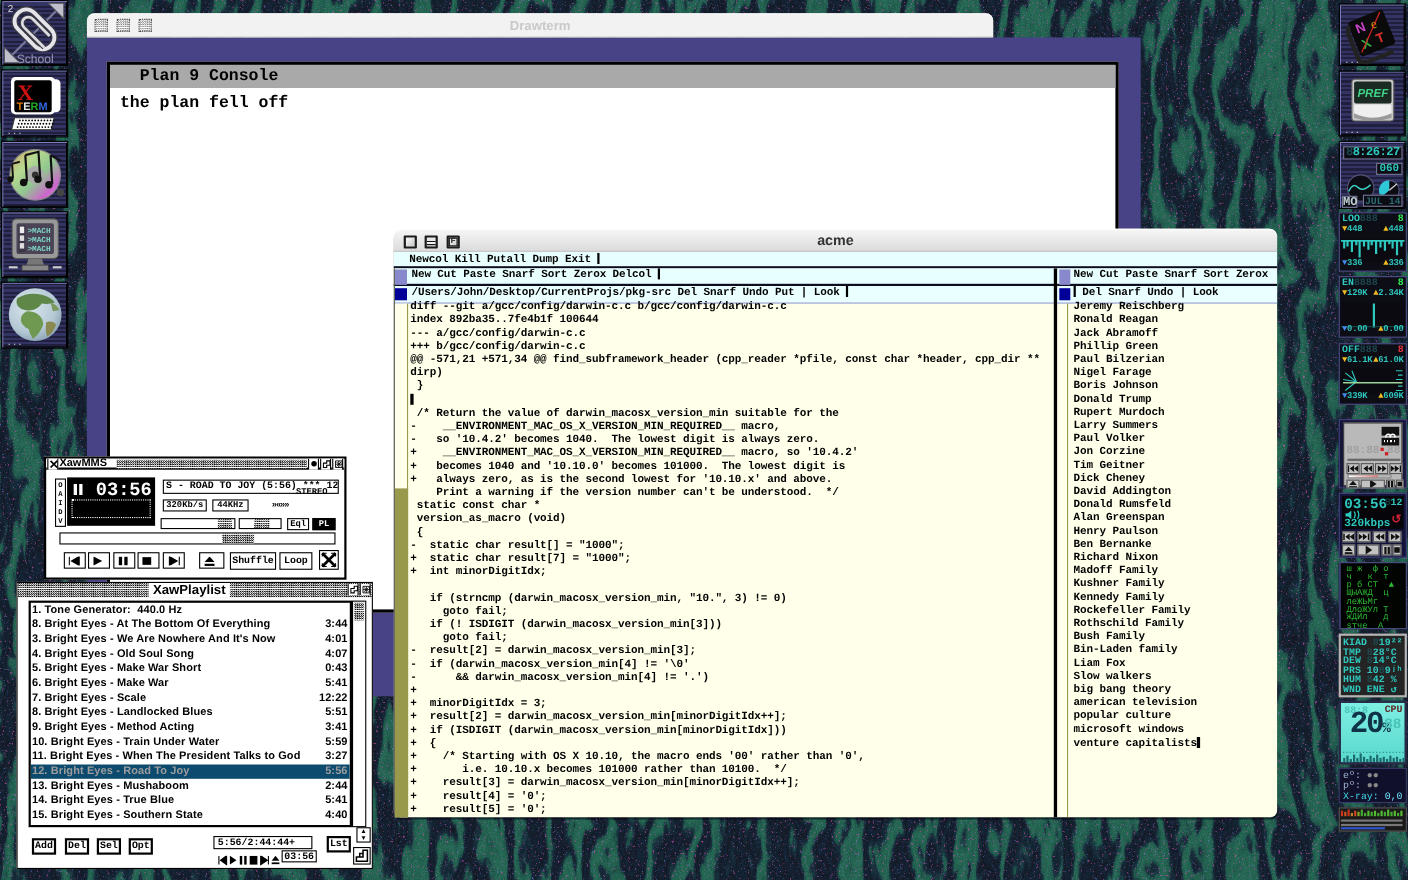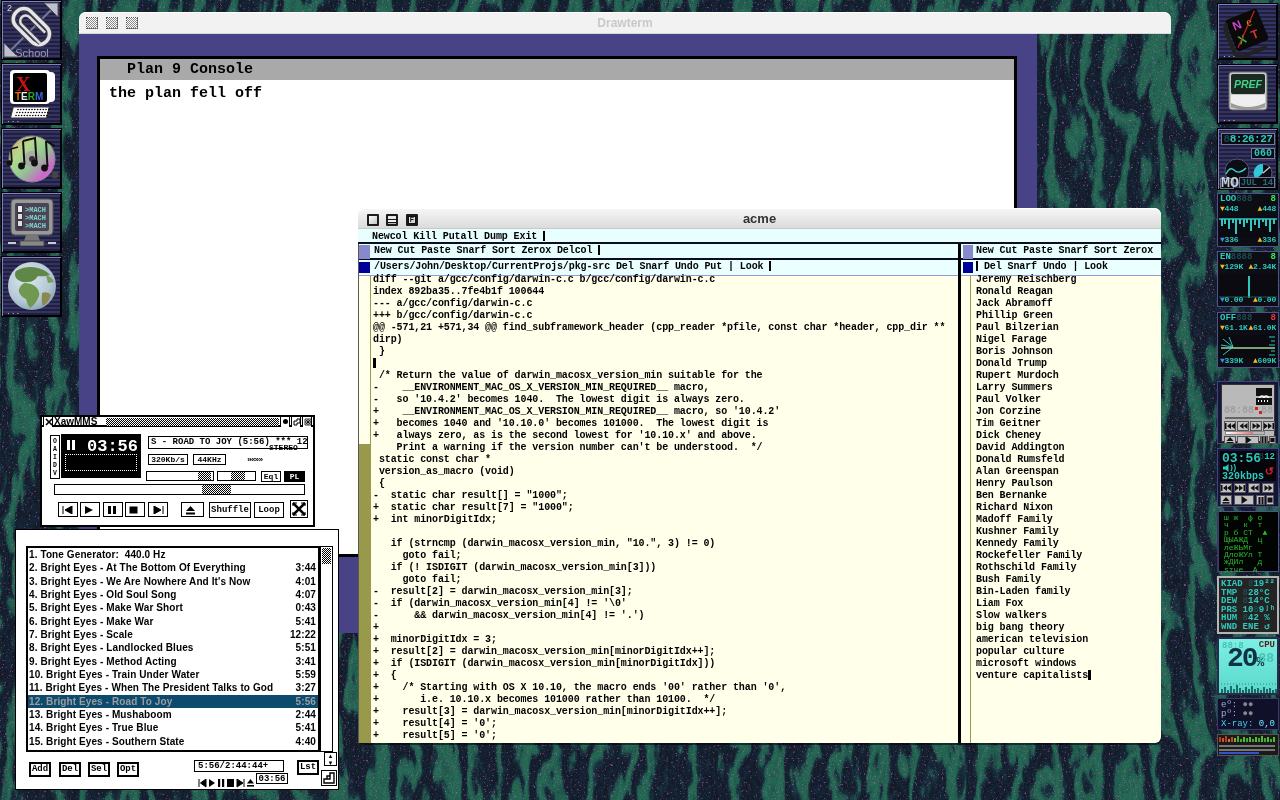--- a/index.html
+++ b/index.html
@@ -1,21 +1,21 @@
 <!DOCTYPE html>
 <html><head><meta charset="utf-8">
 <style>
 html,body{margin:0;padding:0;width:1280px;height:800px;overflow:hidden;background:#1d3a40;}
 *{box-sizing:border-box;}
 body{font-family:"Liberation Sans",sans-serif;position:relative;}
 .mono{font-family:"Liberation Mono",monospace;}
 #bg{position:absolute;left:0;top:0;width:1280px;height:800px;}
 
 #drawterm{position:absolute;left:79px;top:12px;width:958px;height:621px;}
-#dt-title{position:absolute;left:0;top:0;width:1092px;height:22px;background:#f2f2f2;border-radius:7px 7px 0 0;box-shadow:inset 0 1px 0 #fff, inset 0 -1px 0 #d8d8d8;}
+#dt-title{position:absolute;left:0;top:0;width:824px;height:22px;background:#f2f2f2;border-radius:7px 7px 0 0;box-shadow:inset 0 1px 0 #fff, inset 0 -1px 0 #d8d8d8;}
 #dt-title .t{position:absolute;left:0;right:0;top:4px;text-align:center;font-weight:bold;font-size:12px;color:#c9c9c9;}
 .dtbtn{position:absolute;top:5px;width:12px;height:12px;border:1px dotted #555;background:
  conic-gradient(#888 25%,#fff 0 50%,#888 0 75%,#fff 0); background-size:2px 2px;}
 #dt-body{position:absolute;left:0;top:22px;width:958px;height:599px;background:#474386;}
 #dt-cons{position:absolute;left:18px;top:44px;width:920px;height:501px;background:#ffffff;border:3px solid #000;}
 #dt-grey{position:absolute;left:0px;top:0px;right:0;height:21px;background:#a9a9a9;color:#000;font-family:"Liberation Mono",monospace;font-weight:bold;font-size:15px;line-height:21px;padding-left:27px;letter-spacing:0px;}
 #dt-text{position:absolute;left:9px;top:26px;color:#000;font-family:"Liberation Mono",monospace;font-weight:bold;font-size:15px;}
 
 #acme{position:absolute;left:358px;top:208px;width:803px;height:535px;border-radius:7px 7px 6px 6px;box-shadow:0 2px 0 rgba(0,0,10,.55);background:#ffffea;}
 #acme-title{position:absolute;left:0;top:0;width:100%;height:21px;background:linear-gradient(180deg,#f7f7f7,#dadada);border-radius:7px 7px 0 0;box-shadow:inset 0 1px 0 #fff,inset 0 -1px 0 #c8c8c8;}
@@ -291,23 +291,36 @@
     </div>
   <div class="xm-box mono" style="left:167px;top:85px;width:42px;height:16px;font-size:9px;line-height:14px;font-weight:bold;text-align:center;">Shuffle</div>
   <div class="xm-box mono" style="left:212px;top:85px;width:30px;height:16px;font-size:9px;line-height:14px;font-weight:bold;text-align:center;">Loop</div>
   <div class="xm-box" style="left:248px;top:83px;width:18px;height:18px;"><svg width="16" height="16" viewBox="0 0 16 16">
         <path d="M2 2 L14 14 M14 2 L2 14" stroke="#000" stroke-width="2.5"></path>
         <path d="M2 2 H6 M2 2 V5 M14 14 H10 M14 14 V11 M14 2 V5 M14 2 H10 M2 14 H6 M2 14 V11" stroke="#000" stroke-width="1"></path>
       </svg></div>
 </div>
 
 <div id="playlist">
+  <div id="pl-title" class="dither">
+    <span id="pl-name">XawPlaylist</span>
+    <div class="xm-tbtn" style="right:12px;top:1px;">
+        <svg width="8" height="8" viewBox="0 0 8 8">
+          <path d="M1 7 V3 H4 V1 H7 V5 H4 V7 Z" fill="none" stroke="#000"></path>
+        </svg>
+      </div>
+    <div class="xm-tbtn" style="right:1px;top:1px;">
+        <svg width="8" height="8" viewBox="0 0 8 8">
+          <path d="M1 1 H7 V7 H1 Z M1 4 H7 M4 1 V7 M2 2 L6 6 M6 2 L2 6" stroke="#000" stroke-width="0.8" fill="none"></path>
+        </svg>
+      </div>
+  </div>
   <div id="pl-list">
     <div class="pli"><span>1. Tone Generator:&nbsp;&nbsp;440.0 Hz</span><i></i></div>
-    <div class="pli"><span>2. Bright Eyes - At The Bottom Of Everything</span><i>3:44</i></div>
+    <div class="pli"><span>8. Bright Eyes - At The Bottom Of Everything</span><i>3:44</i></div>
     <div class="pli"><span>3. Bright Eyes - We Are Nowhere And It's Now</span><i>4:01</i></div>
     <div class="pli"><span>4. Bright Eyes - Old Soul Song</span><i>4:07</i></div>
     <div class="pli"><span>5. Bright Eyes - Make War Short</span><i>0:43</i></div>
     <div class="pli"><span>6. Bright Eyes - Make War</span><i>5:41</i></div>
     <div class="pli"><span>7. Bright Eyes - Scale</span><i>12:22</i></div>
     <div class="pli"><span>8. Bright Eyes - Landlocked Blues</span><i>5:51</i></div>
     <div class="pli"><span>9. Bright Eyes - Method Acting</span><i>3:41</i></div>
     <div class="pli"><span>10. Bright Eyes - Train Under Water</span><i>5:59</i></div>
     <div class="pli"><span>11. Bright Eyes - When The President Talks to God</span><i>3:27</i></div>
     <div class="pli sel"><span>12. Bright Eyes - Road To Joy</span><i>5:56</i></div>
@@ -499,21 +512,21 @@
   <div class="tile" style="left:1217px;top:128px;height:62px;">
     <div class="lcdbox" style="left:3px;top:4px;width:54px;height:12px;font-size:11px;line-height:11px;letter-spacing:-0.5px;"><span class="ghost8">8</span>8:26:27</div>
     <div class="lcdbox" style="left:33px;top:19px;width:24px;height:11px;font-size:10px;line-height:10px;">060</div>
     <svg width="59" height="34" viewBox="0 0 59 34" style="position:absolute;left:0;top:29px;">
       <circle cx="19" cy="13" r="12" fill="#0c0c14" stroke="#555577" stroke-width="1"></circle>
       <path d="M8 16 q4 -8 8 -4 q5 5 12 -2" stroke="#3fd4c8" stroke-width="1.4" fill="none"></path>
       <circle cx="45" cy="15" r="9" fill="#0c0c14" stroke="#555577" stroke-width="1"></circle>
       <path d="M45 15 L45 6 A9 9 0 0 0 38 21 Z" fill="#2ec8d8"></path>
       <path d="M45 15 L52 9" stroke="#ccc" stroke-width="1.2"></path>
     </svg>
-    <div class="lcdbox" style="left:2px;top:49px;width:14px;height:11px;font-size:15px;line-height:10px;color:#bfcfd4;">MO</div>
+    <div class="lcdbox" style="left:2px;top:49px;width:14px;height:11px;font-size:11px;line-height:10px;color:#bfcfd4;">MO</div>
     <div class="lcdbox" style="left:21px;top:48px;width:36px;height:11px;font-size:9px;line-height:10px;color:#2a6a72;">JUL 14</div>
   </div>
 
   <div class="gk" style="top:193px;height:54px;">
     <div class="gkhead"><span style="color:#2ec8be;">LOO</span><span class="ghost8">888</span><span style="color:#33ee55;float:right;">8</span></div>
     <div class="gkrow" style="top:10px;">
         <span><span style="color:#eebb22;">▼</span>448</span>
         <span><span style="color:#eebb22;">▲</span>448</span>
       </div>
     <svg width="58" height="22" viewBox="0 0 58 22" style="position:absolute;left:1px;top:22px;">

